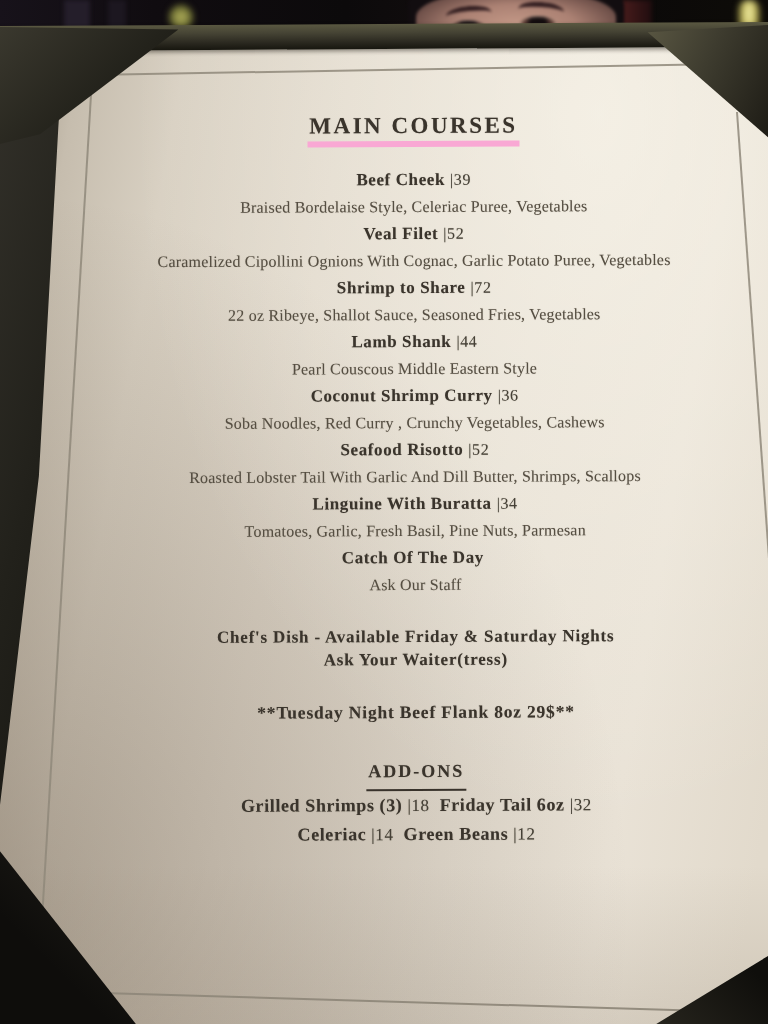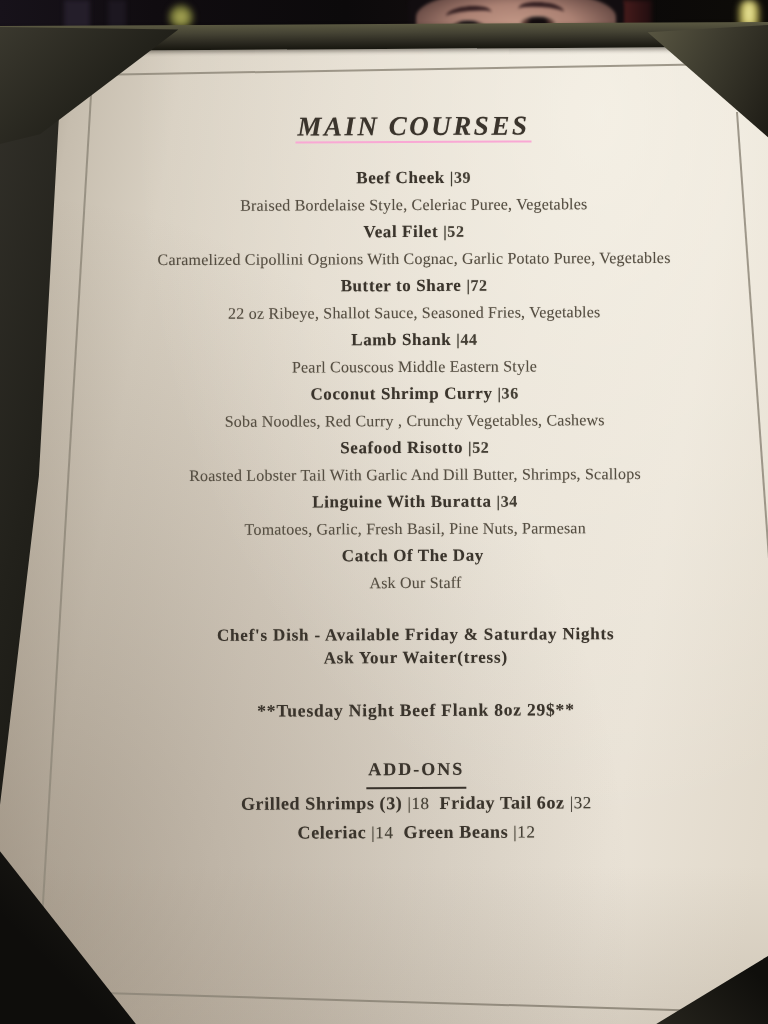--- a/index.html
+++ b/index.html
@@ -61,28 +61,28 @@
   .l-corner-bl{left:0;top:830px;width:172px;height:194px;
       clip-path:polygon(0 11%,79% 100%,0 100%);
       background:linear-gradient(45deg,#0e0d0b 30%,#26241d 100%);}
   .l-corner-br{left:630px;top:940px;width:138px;height:84px;
       clip-path:polygon(100% 19%,100% 100%,19% 100%);
       background:linear-gradient(225deg,#0f0e0b 20%,#2a2820 100%);}
 
   
   .content{position:absolute;left:70px;top:112px;width:690px;text-align:center;
       transform:rotate(-0.25deg);color:#3a342c;}
-  .title{display:inline-block;font-size:27px;font-weight:bold;letter-spacing:2.5px;
-      border-bottom:2px solid #f9a8d4;padding:0 2px 1px 2px;line-height:28px;
-      text-shadow:0 0 1px rgba(66,56,44,0.4);font-style:italic;}
+  .title{display:inline-block;font-size:23px;font-weight:bold;letter-spacing:2.5px;
+      border-bottom:6px solid #f9a8d4;padding:0 2px 1px 2px;line-height:28px;
+      text-shadow:0 0 1px rgba(66,56,44,0.4);}
   .title-row{line-height:30px;margin-bottom:20px;}
   .mi{margin-bottom:1px;}
   .mi-name{font-size:17px;font-weight:bold;line-height:26px;letter-spacing:0.6px;
       text-shadow:0 0 1px rgba(66,56,44,0.35);}
-  .price{font-weight:bold;font-size:16px;margin-left:5px;color:#45403500;color:#454036;text-align:right;}
+  .price{font-weight:normal;font-size:16px;margin-left:5px;color:#45403500;color:#454036;text-align:right;}
   .mi-desc{font-size:16px;line-height:27px;color:#554e42;letter-spacing:0.2px;
       text-shadow:0 0 1px rgba(90,78,62,0.3);}
   .chefs{margin-top:27px;font-size:17px;font-weight:bold;line-height:23px;letter-spacing:0.8px;
       text-shadow:0 0 1px rgba(66,56,44,0.35);}
   .special{margin-top:29px;font-size:17.5px;font-weight:bold;line-height:24px;letter-spacing:0.8px;
       text-shadow:0 0 1px rgba(66,56,44,0.35);}
   .addons-title-row{margin-top:30px;line-height:34px;}
   .addons-title{display:inline-block;font-size:18px;font-weight:bold;letter-spacing:2px;
       border-bottom:2px solid #38322b;padding:0 2px 1px 2px;
       text-shadow:0 0 1px rgba(66,56,44,0.4);}
@@ -131,21 +131,21 @@
       <div class="mi-name"><span>Beef Cheek</span><span class="price">|39</span></div>
       <div class="mi-desc">Braised Bordelaise Style, Celeriac Puree, Vegetables</div>
     </div>
 
     <div class="mi">
       <div class="mi-name"><span>Veal Filet</span><span class="price">|52</span></div>
       <div class="mi-desc">Caramelized Cipollini Ognions With Cognac, Garlic Potato Puree, Vegetables</div>
     </div>
 
     <div class="mi">
-      <div class="mi-name"><span>Butter to Share</span><span class="price">|72</span></div>
+      <div class="mi-name"><span>Shrimp to Share</span><span class="price">|72</span></div>
       <div class="mi-desc">22 oz Ribeye, Shallot Sauce, Seasoned Fries, Vegetables</div>
     </div>
 
     <div class="mi">
       <div class="mi-name"><span>Lamb Shank</span><span class="price">|44</span></div>
       <div class="mi-desc">Pearl Couscous Middle Eastern Style</div>
     </div>
 
     <div class="mi">
       <div class="mi-name"><span>Coconut Shrimp Curry</span><span class="price">|36</span></div>

